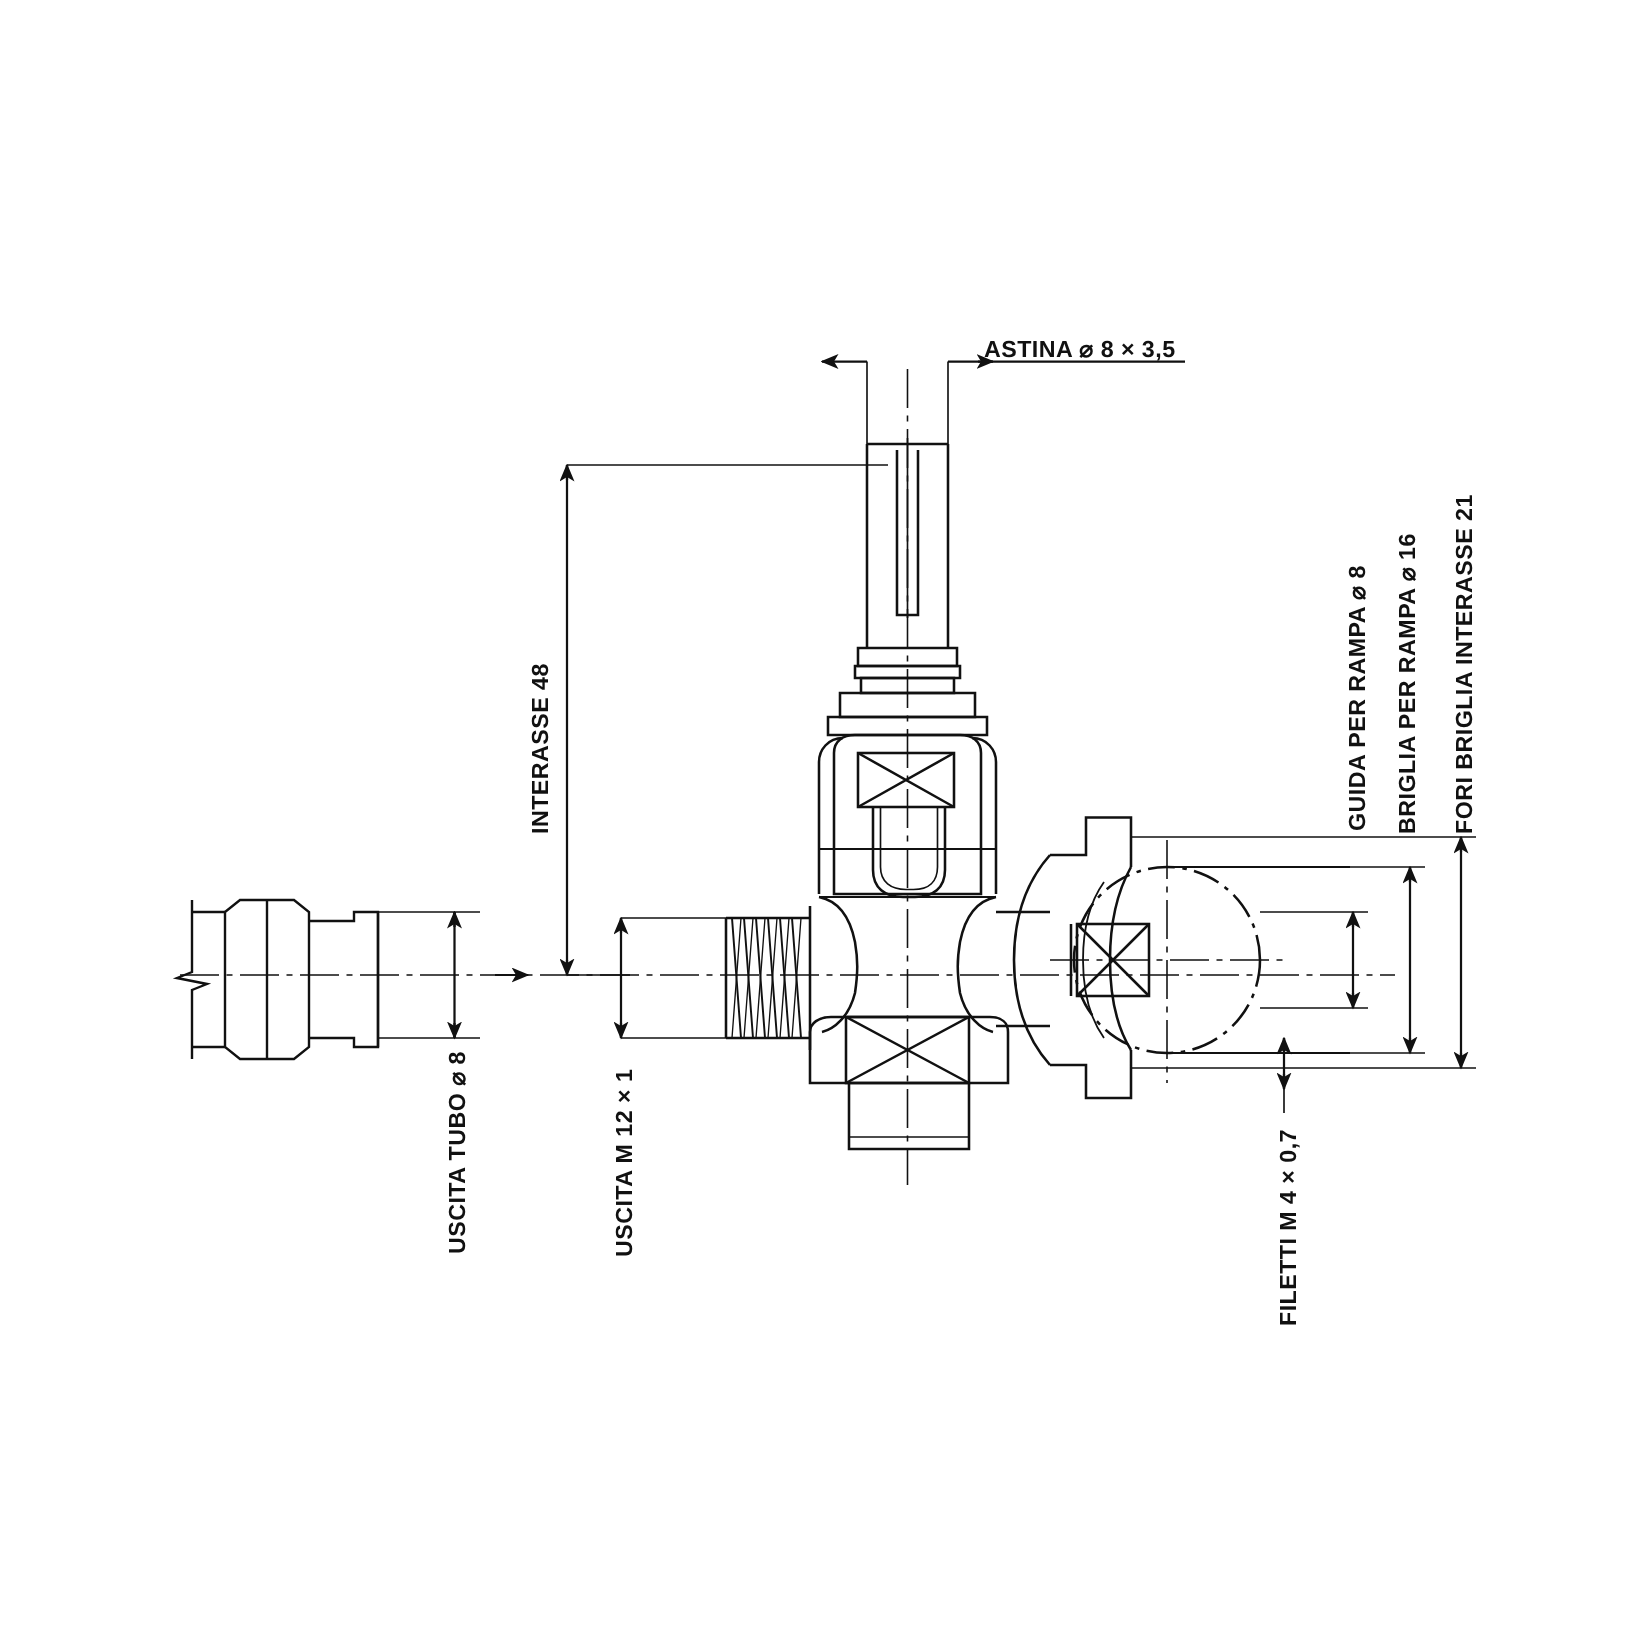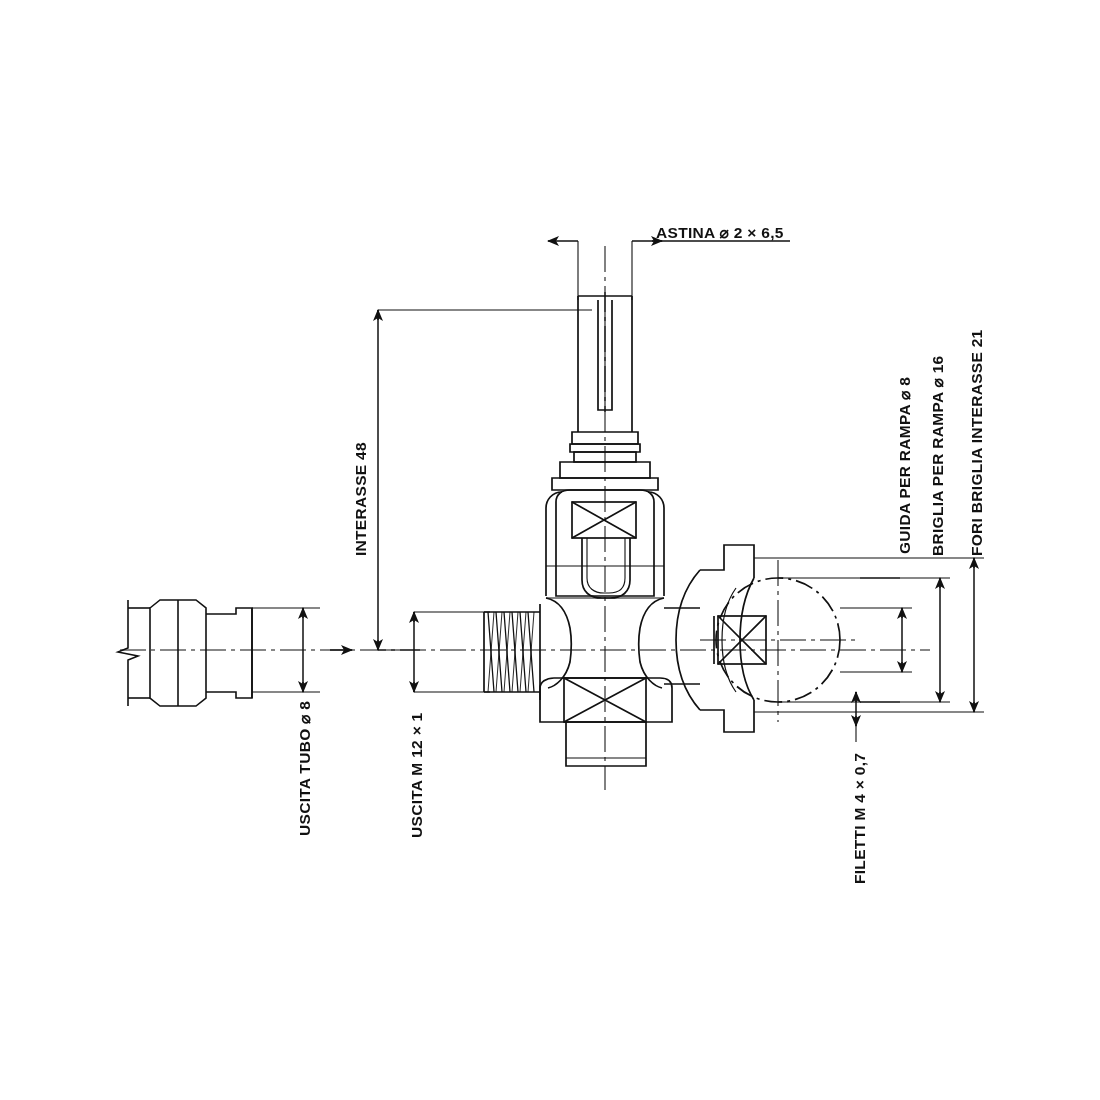--- a/index.html
+++ b/index.html
@@ -227,21 +227,21 @@
       <g>
         <path d="M856,692 L856,726"></path>
         <path d="M856,702 L856,692" marker-end="url(#ah)"></path>
         <path d="M856,716 L856,726" marker-end="url(#ah)"></path>
         <path d="M856,726 L856,742" stroke-width="1.1"></path>
       </g>
     </g>
   </g>
 </svg>
 
-<div class="lbl" style="left:656px; top:224px;">ASTINA ⌀ 2 × 6,5</div>
+<div class="lbl" style="left:656px; top:224px;">ASTINA ⌀ 8 × 3,5</div>
 
 <div class="lbl vlbl" style="left:352px; top:556px;">INTERASSE 48</div>
 
 <div class="lbl vlbl" style="left:296px; top:836px;">USCITA TUBO ⌀ 8</div>
 
 <div class="lbl vlbl" style="left:408px; top:838px;">USCITA M 12 × 1</div>
 
 <div class="lbl vlbl" style="left:851px; top:884px;">FILETTI M 4 × 0,7</div>
 
 <div class="lbl vlbl" style="left:896px; top:554px;">GUIDA PER RAMPA ⌀ 8</div>

